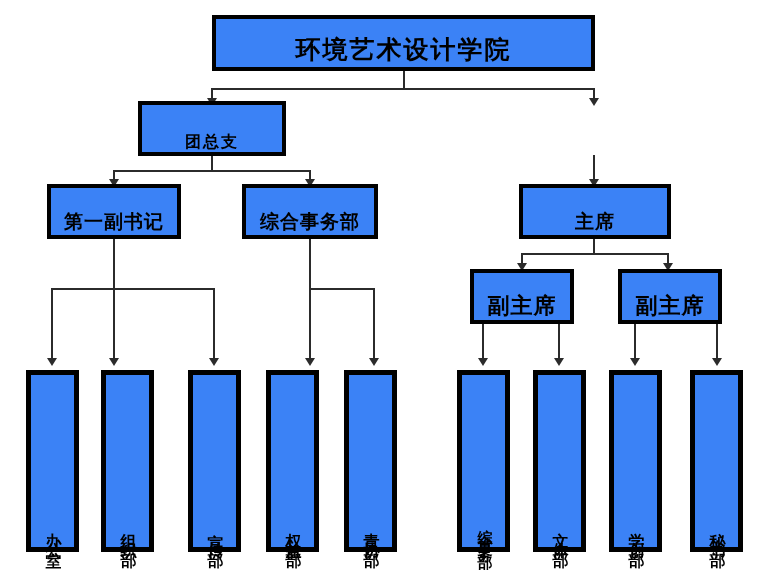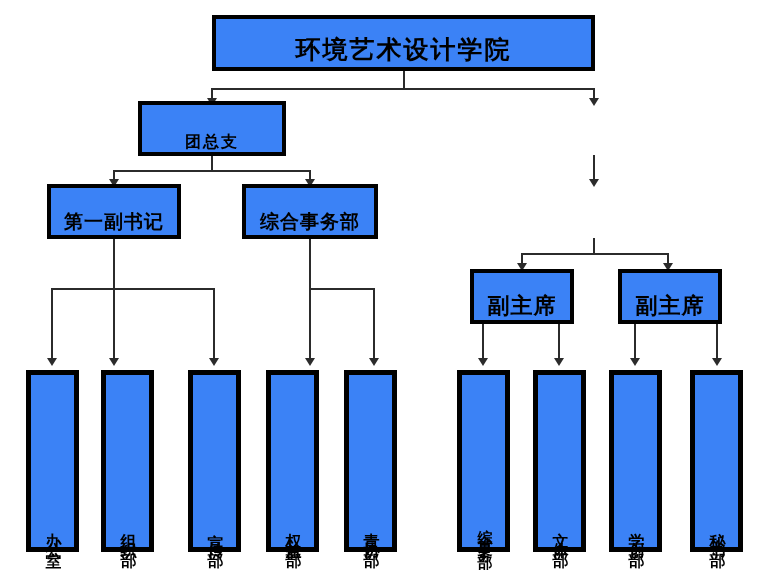--- a/index.html
+++ b/index.html
@@ -154,20 +154,23 @@
 
 
   <div class="node level-3" style="left:47px; top:184px; width:134px; height:55px;">
     <span class="node-label">第一副书记</span>
   </div>
 
   <div class="node level-3" style="left:242px; top:184px; width:136px; height:55px;">
     <span class="node-label">综合事务部</span>
   </div>
 
+  <div class="node level-3" style="left:519px; top:184px; width:152px; height:55px;">
+    <span class="node-label">主席</span>
+  </div>
 
   <div class="node level-4" style="left:470px; top:269px; width:104px; height:55px;">
     <span class="node-label">副主席</span>
   </div>
 
   <div class="node level-4" style="left:618px; top:269px; width:104px; height:55px;">
     <span class="node-label">副主席</span>
   </div>
 
   <div class="node dept" style="left:26px; top:370px; width:53px; height:182px;">

